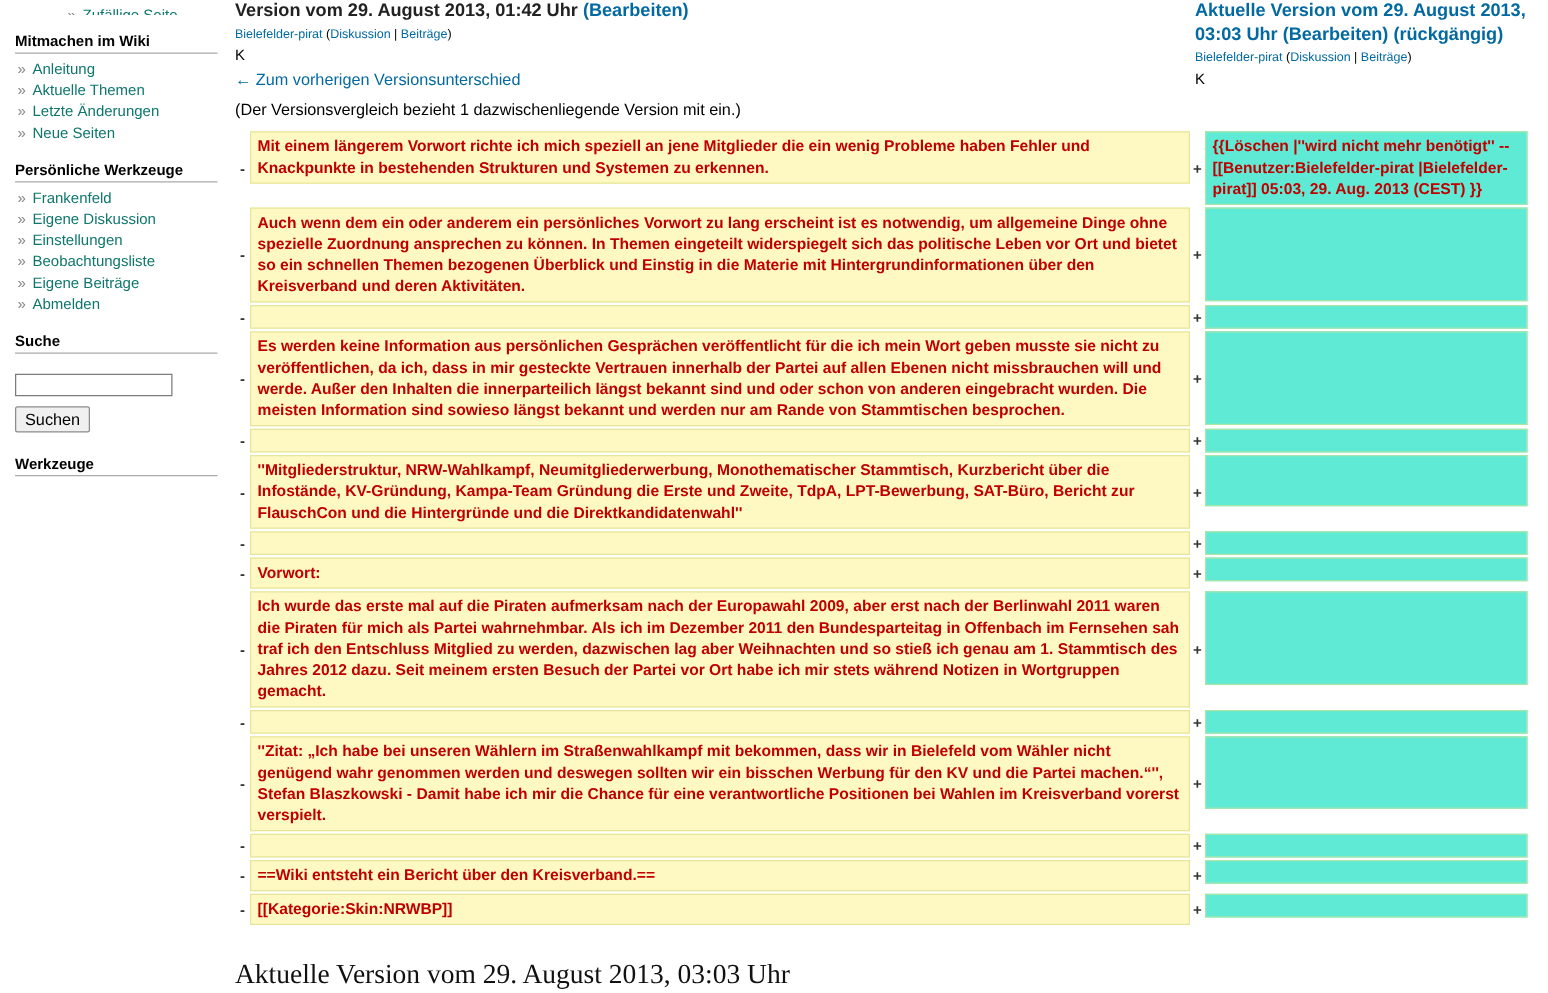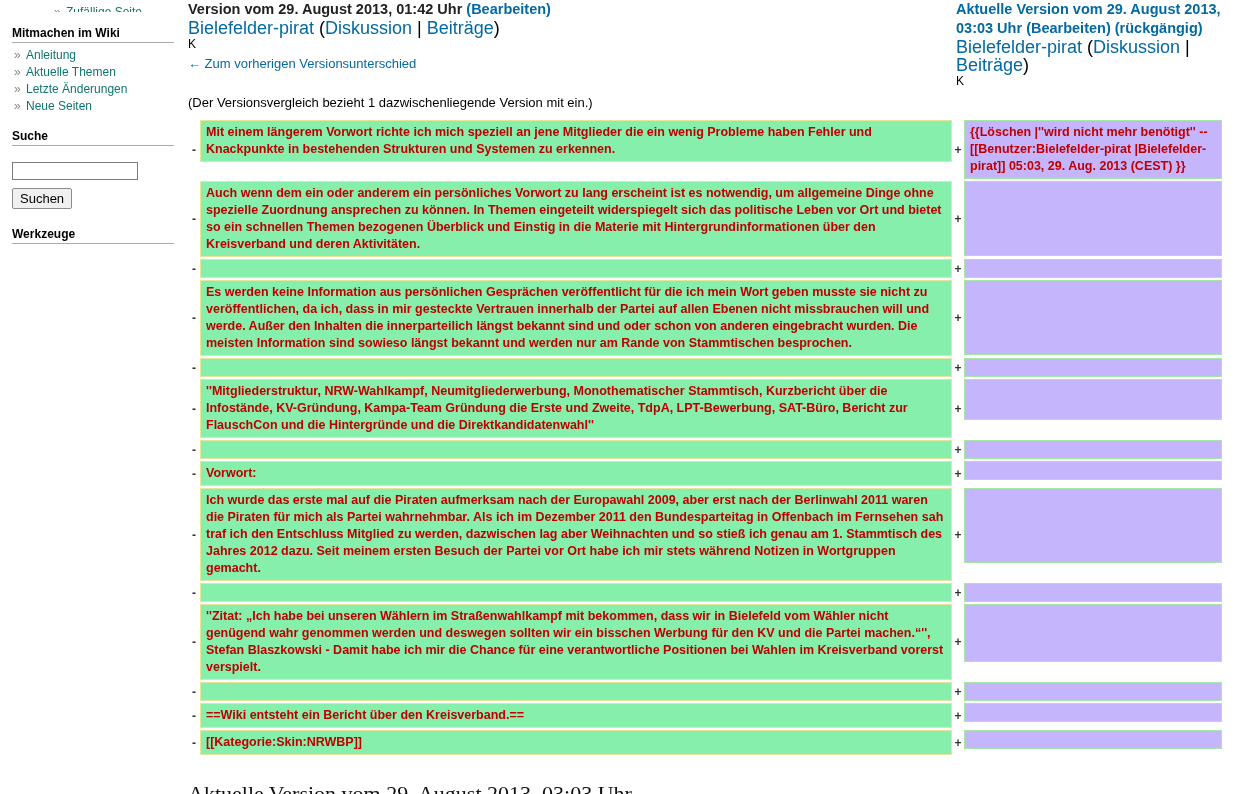--- a/index.html
+++ b/index.html
@@ -103,21 +103,21 @@
   .dh-col { vertical-align: top; padding: 0; }
   .dh-left { width: 760px; }
   .dh-right { width: auto; padding-left: 8px;}
   .rev-title {
     font-size: 14.5px;
     font-weight: bold;
     color: #222;
     line-height: 19px;
   }
   .rev-title a { font-weight: bold; }
-  .rev-sub { font-size: 18px; line-height: 18px; }
+  .rev-sub { font-size: 10px; line-height: 18px; }
   .minor { font-size: 12px; line-height: 15px; }
   .prev-link { font-size: 13px; line-height: 20px; padding-top: 2px; }
 
   .notice-center {
     text-align: left;
     font-size: 13px;
     padding: 6px 0 10px 0;
   }
   .lineno {
     font-size: 13px;
@@ -148,22 +148,22 @@
   }
   .cell {
     font-size: 12.5px;
     line-height: 17px;
     font-weight: bold;
     color: #c00000;
     padding: 3px 5px;
     box-sizing: border-box;
     min-height: 19px;
   }
-  .del .cell { background: #86efac; border: 1px solid #e6e69a; }
-  .add .cell { background: #c4b5fd; border: 1px solid #a8e6a8; }
+  .del .cell { background: #fef9c3; border: 1px solid #e6e69a; }
+  .add .cell { background: #5eead4; border: 1px solid #a8e6a8; }
   .del .cell.empty, .add .cell.empty { color: transparent; }
   .gap { height: 2px; }
 
   
   .final-heading {
     margin-top: 26px;
     font-size: 22px;
     font-weight: normal;
     color: #111;
     font-family: "Liberation Serif", serif;
@@ -187,20 +187,31 @@
     <div class="portlet">
       <h3>Mitmachen im Wiki</h3>
       <ul>
         <li><a class="wl">Anleitung</a></li>
         <li><a class="wl">Aktuelle Themen</a></li>
         <li><a class="wl">Letzte Änderungen</a></li>
         <li><a class="wl">Neue Seiten</a></li>
       </ul>
     </div>
 
+    <div class="portlet">
+      <h3>Persönliche Werkzeuge</h3>
+      <ul>
+        <li><a class="wl">Frankenfeld</a></li>
+        <li><a class="wl">Eigene Diskussion</a></li>
+        <li><a class="wl">Einstellungen</a></li>
+        <li><a class="wl">Beobachtungsliste</a></li>
+        <li><a class="wl">Eigene Beiträge</a></li>
+        <li><a class="wl">Abmelden</a></li>
+      </ul>
+    </div>
 
     <div class="portlet">
       <h3>Suche</h3>
       <div id="search-form">
         <input id="search-input" type="text" placeholder="" style="">
         <div>
           <button id="search-button">Suchen</button>
         </div>
       </div>
     </div>

